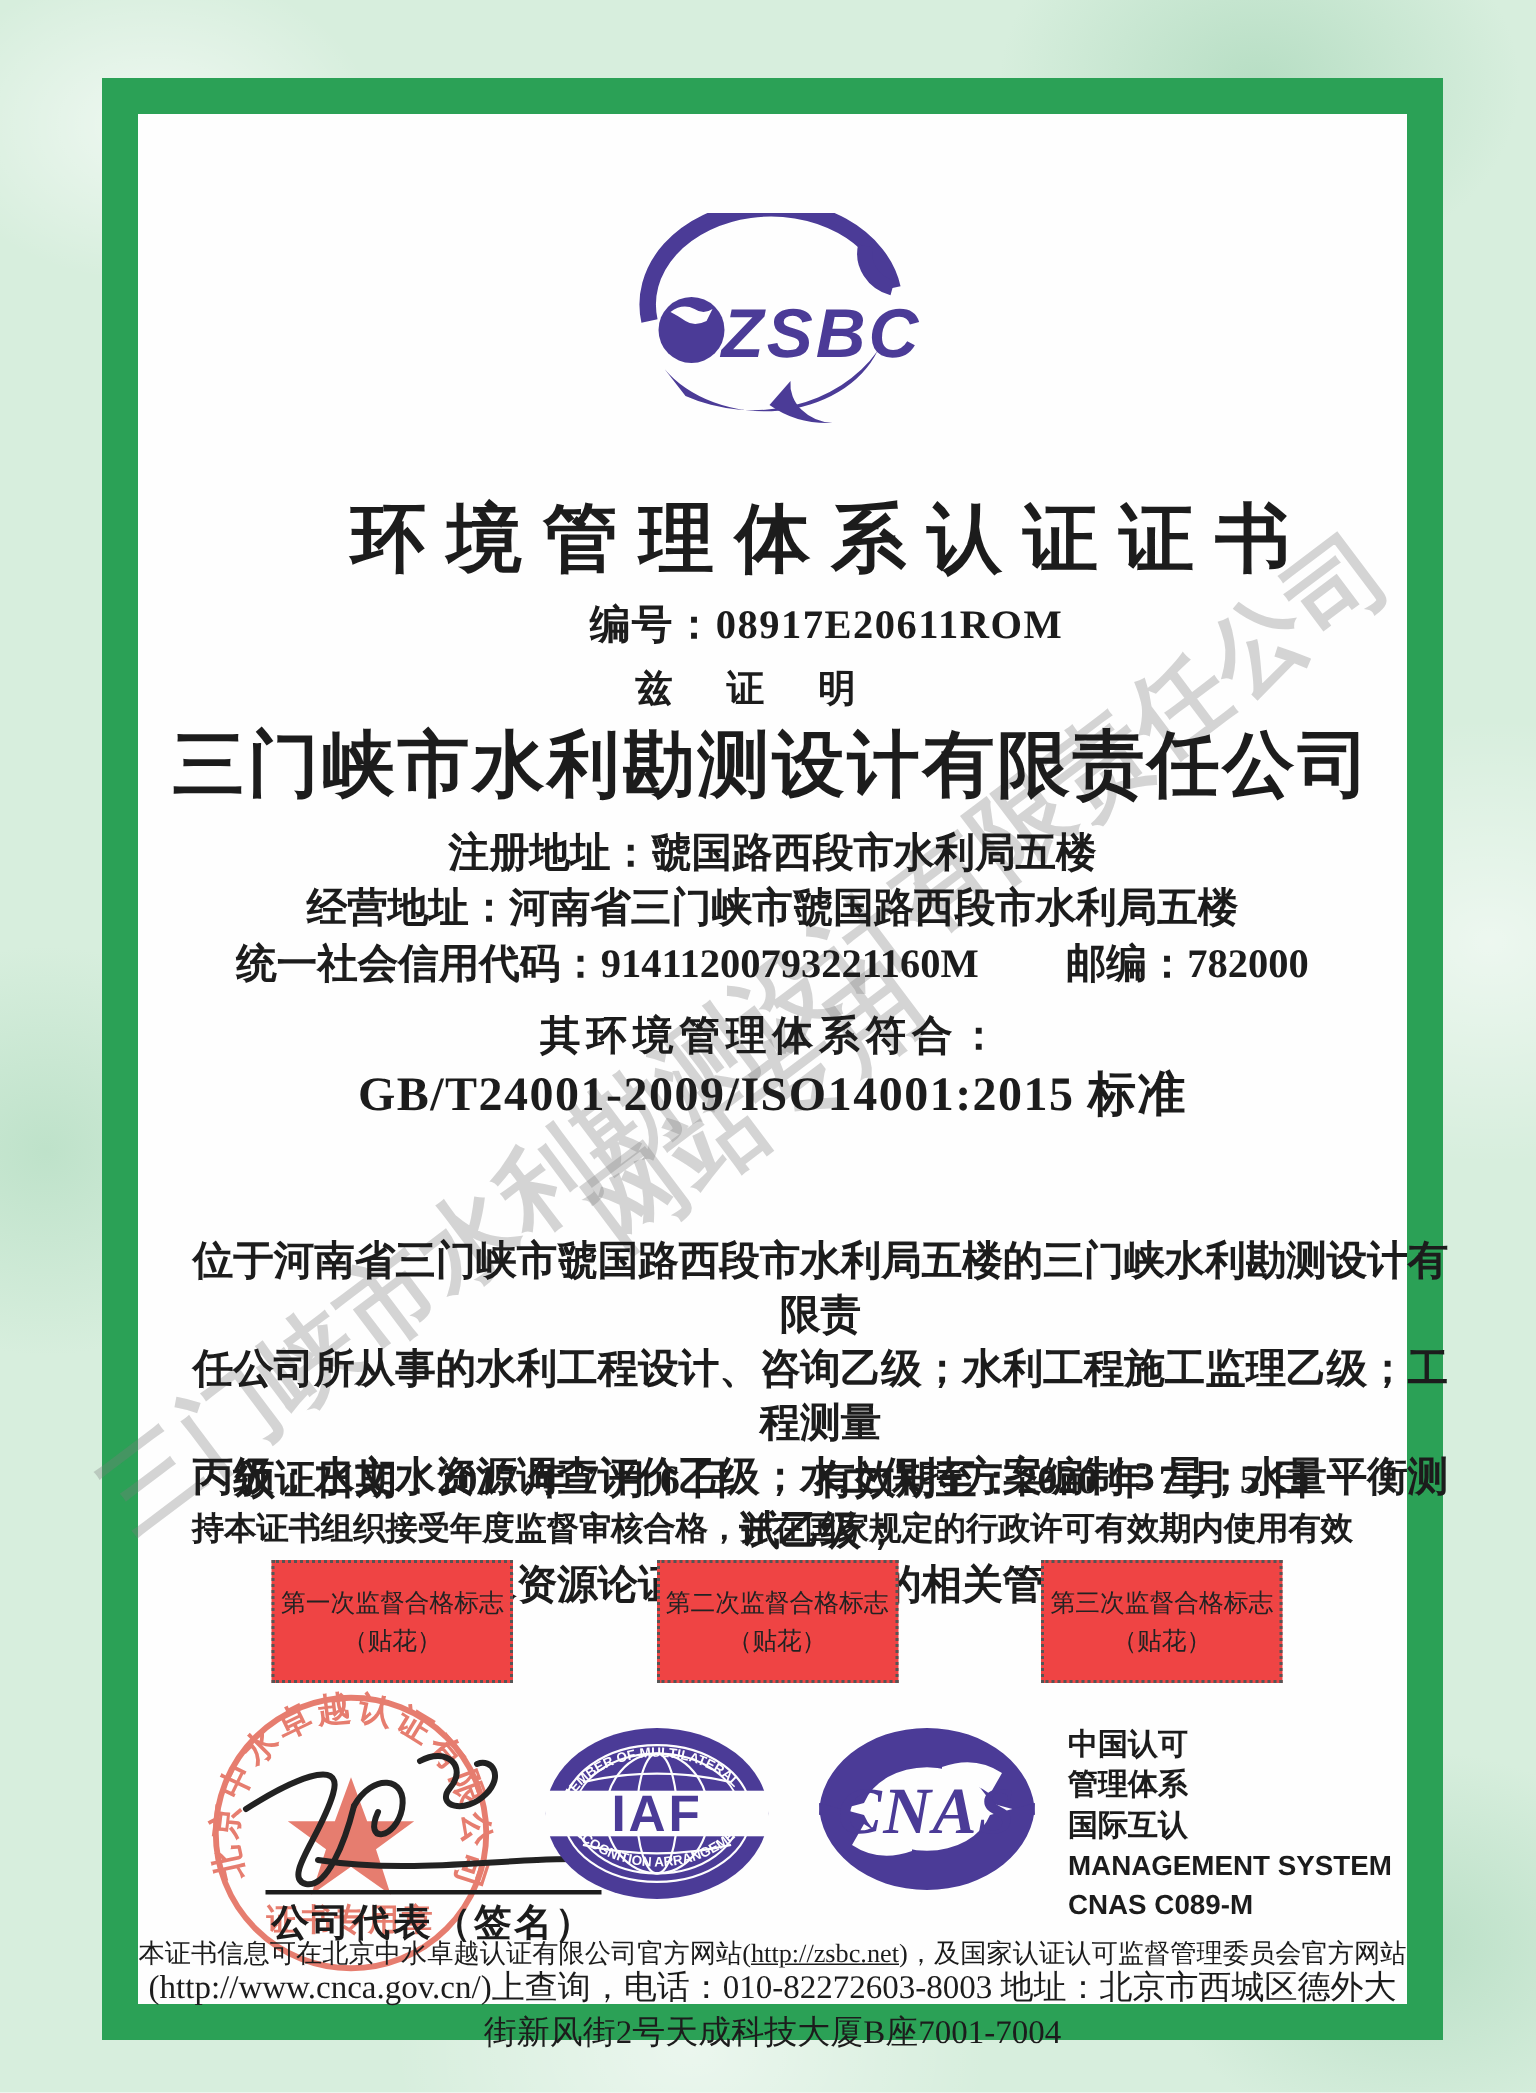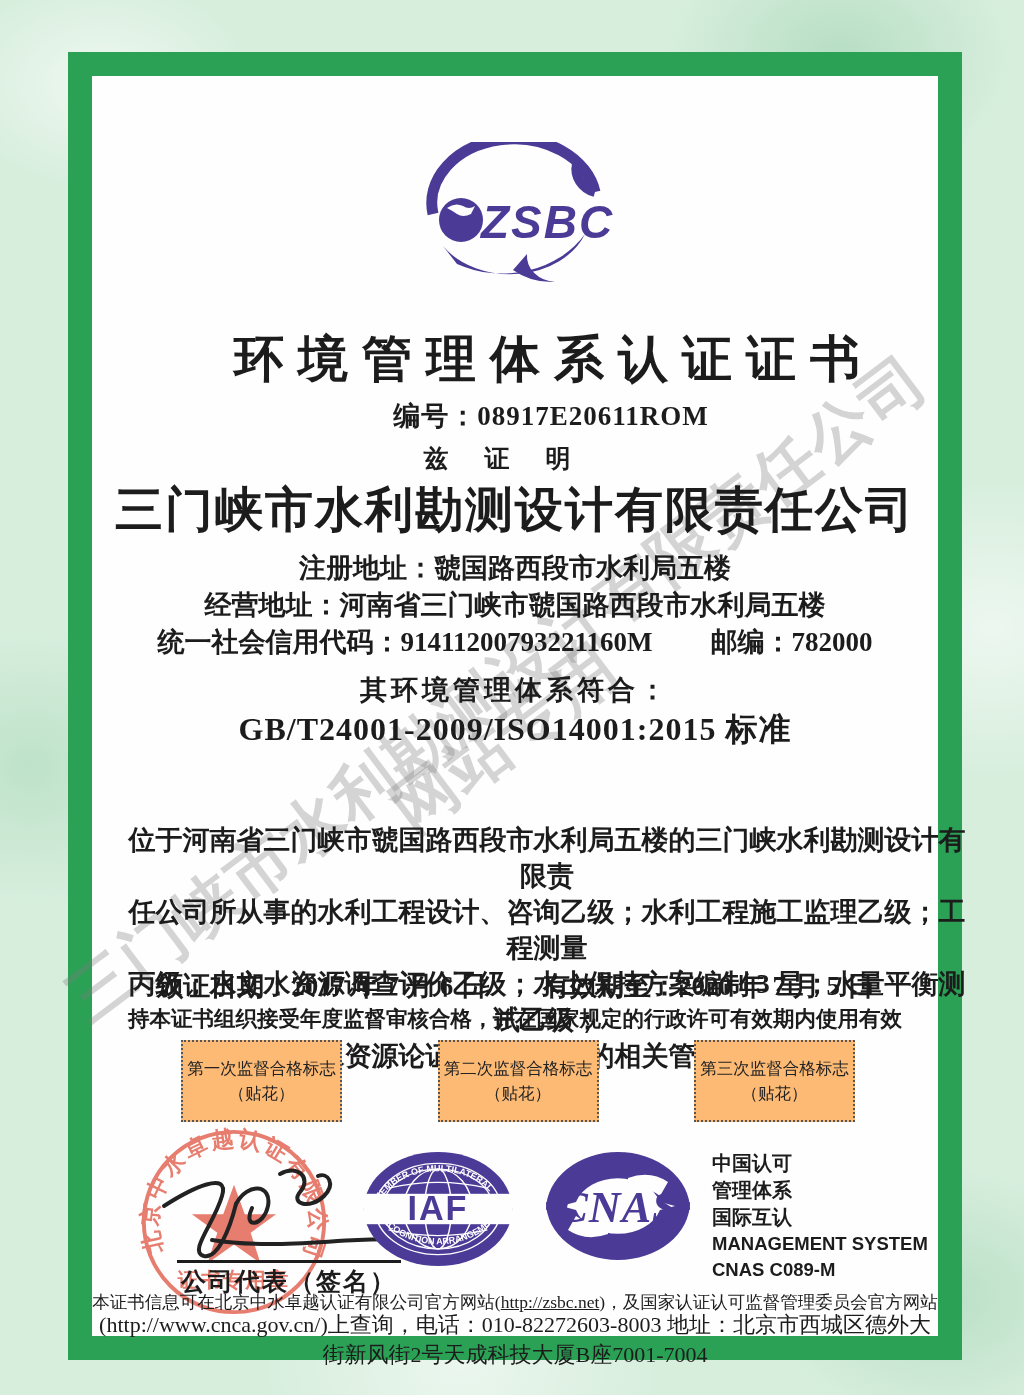--- a/index.html
+++ b/index.html
@@ -46,21 +46,21 @@
   .scope-label{top:708px;font-size:27px;font-weight:600;letter-spacing:2px;}
   .scope{top:746px;font-size:27px;line-height:36px;font-weight:700;padding-left:32px;}
   .dates{top:892px;font-size:27px;font-weight:700;}
   .dates .gap{display:inline-block;width:56px;}
   .note{top:928px;font-size:21.5px;font-weight:700;}
 
   .boxes{position:absolute;left:89px;right:83px;top:964px;height:82px;
          display:flex;justify-content:space-between;}
   .sticker{width:161px;height:82px;box-sizing:border-box;border:2px dotted #555;
            display:flex;flex-direction:column;justify-content:center;align-items:center;
-           font-size:16.5px;line-height:25px;color:#222;background:#fdba74;}
+           font-size:16.5px;line-height:25px;color:#222;background:#ef4444;}
 
   .stamp{position:absolute;left:44px;top:1048px;}
   .signature{position:absolute;left:60px;top:1068px;}
   .iaf{position:absolute;left:270px;top:1074px;}
   .cnas{position:absolute;left:440px;top:1068px;}
   .accred{position:absolute;left:620px;top:1074px;font-size:20px;line-height:27px;
           text-align:left;font-weight:600;}
   .accred .en{font-family:"Liberation Sans",sans-serif;font-size:18.5px;font-weight:bold;line-height:26px;}
   .sign-label{position:absolute;left:85px;top:1184px;width:224px;border-top:3px solid #1c1c1c;
           padding-top:2px;font-size:25px;font-weight:700;text-align:center;letter-spacing:2px;}

